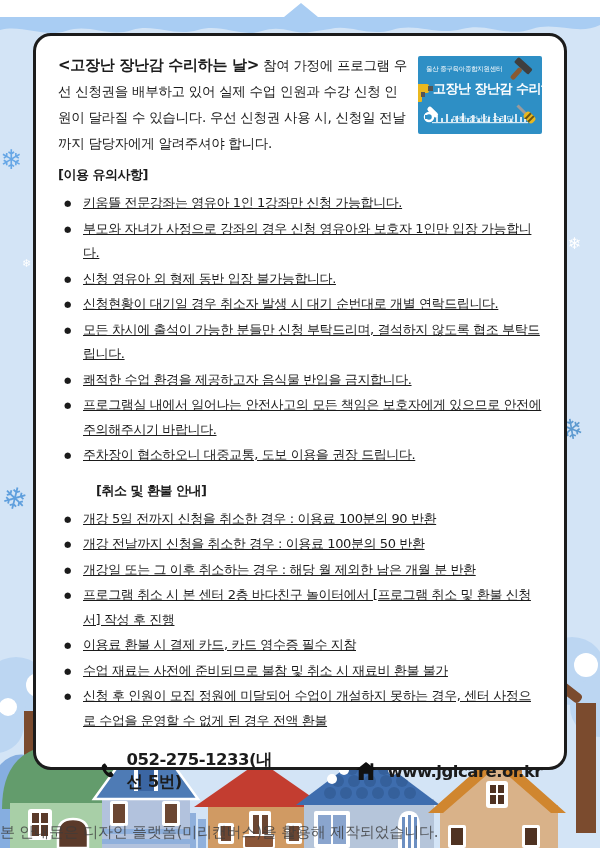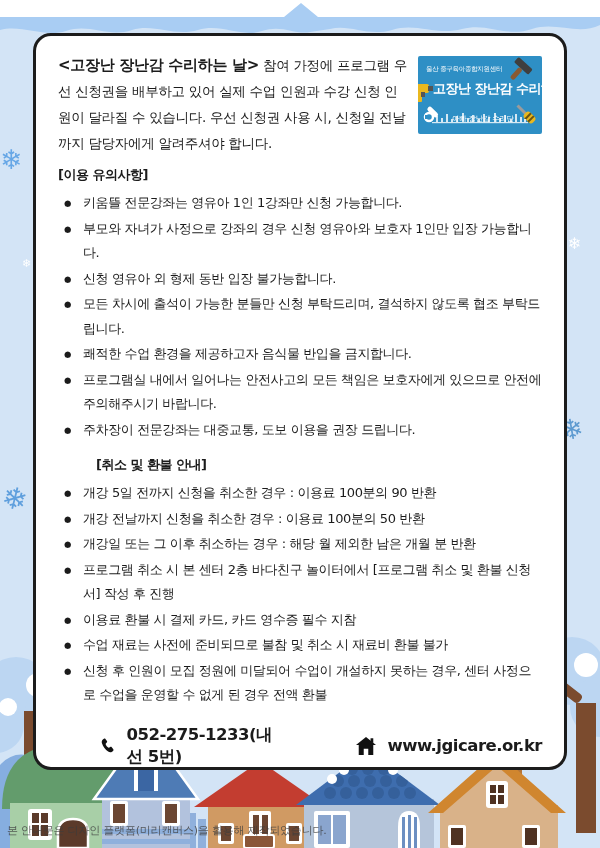--- a/index.html
+++ b/index.html
@@ -15,22 +15,22 @@
   
   .flake { position:absolute; z-index:1; line-height:1; user-select:none; }
   .flake-1 { left:0px;  top:146px; font-size:27px; color:#67a7e6; }
   .flake-2 { left:22px; top:258px; font-size:11px; color:#ffffff; }
   .flake-3 { left:2px;  top:484px; font-size:30px; color:#5f9fdd; transform:rotate(14deg); }
   .flake-4 { left:568px; top:236px; font-size:16px; color:#ffffff; }
   .flake-5 { left:560px; top:416px; font-size:28px; color:#5d9ad0; transform:rotate(-10deg); }
   
   .illustration { position:absolute; left:0; bottom:0; width:600px; height:215px; z-index:1; }
   .footnote {
-    position:absolute; left:7px; top:823px; z-index:2;
-    font-size:11px; color:rgba(60,60,60,.8); letter-spacing:-0.2px;
+    position:absolute; left:0; top:823px; z-index:2;
+    font-size:15px; color:rgba(60,60,60,.8); letter-spacing:-0.2px;
   }
   
   .card {
     position:absolute; left:33px; top:33px; width:534px; height:737px; z-index:3;
     background:#ffffff; border:3px solid #1c1c1c; border-radius:18px;
     padding:16px 22px 0 22px;
   }
   .intro-row { display:flex; align-items:flex-start; }
   .intro-text {
     flex:1; font-size:13.5px; line-height:26px; letter-spacing:-0.3px;
@@ -42,21 +42,21 @@
     position:relative; width:124px; height:78px; flex:0 0 124px;
     border-radius:2px; margin-top:4px; overflow:hidden; color:#fff;
   }
   .badge-org   { position:absolute; left:8px; top:9px;  font-size:6.5px; letter-spacing:-0.3px; }
   .badge-title { position:absolute; left:15px; top:24px; font-size:13px; font-weight:bold; letter-spacing:-0.5px; white-space:nowrap; }
   .badge-sub   { position:absolute; left:34px; top:58px; font-size:7.5px; letter-spacing:-0.3px; }
   .badge svg.badge-art { position:absolute; left:0; top:0; }
   
   .sec-heading { font-size:13px; font-weight:bold; letter-spacing:-0.5px; margin:10px 0 7px 0; }
   .sec-heading.second { margin-top:14px;margin-left:38px; }
-  ul.notice { list-style:none; }
+  ul.notice { list-style:none;text-decoration:underline; }
   ul.notice li {
     position:relative; padding-left:25px; font-size:13px; line-height:24.5px;
     letter-spacing:-0.4px; white-space:pre-line; margin-bottom:1px;
   }
   ul.notice li::before {
     content:"●"; position:absolute; left:6px; top:0; font-size:8.5px; line-height:24.5px;
   }
   
   .contact-row { display:flex; align-items:center; margin-top:16px; padding-left:42px; }
   .contact { display:flex; align-items:center; gap:10px; font-size:16.5px; font-weight:bold; letter-spacing:-0.5px; }
@@ -245,24 +245,25 @@
       <div class="badge-title">고장난 장난감 수리하는 날</div>
       <div class="badge-sub">아빠 장난감 수리단</div>
     </div>
   </div>
 
   <div class="sec-heading">[이용 유의사항]</div>
   <ul class="notice">
     <li>키움뜰 전문강좌는 영유아 1인 1강좌만 신청 가능합니다.</li>
     <li>부모와 자녀가 사정으로 강좌의 경우 신청 영유아와 보호자 1인만 입장 가능합니다.</li>
     <li>신청 영유아 외 형제 동반 입장 불가능합니다.</li>
+    <li>신청현황이 대기일 경우 취소자 발생 시 대기 순번대로 개별 연락드립니다.</li>
     <li>모든 차시에 출석이 가능한 분들만 신청 부탁드리며, 결석하지 않도록 협조 부탁드립니다.</li>
     <li>쾌적한 수업 환경을 제공하고자 음식물 반입을 금지합니다.</li>
     <li>프로그램실 내에서 일어나는 안전사고의 모든 책임은 보호자에게 있으므로 안전에 주의해주시기 바랍니다.</li>
-    <li>주차장이 전문강좌는 대중교통, 도보 이용을 권장 드립니다.</li>
+    <li>주차장이 협소하오니 대중교통, 도보 이용을 권장 드립니다.</li>
   </ul>
 
   <div class="sec-heading second">[취소 및 환불 안내]</div>
   <ul class="notice">
     <li>개강 5일 전까지 신청을 취소한 경우 : 이용료 100분의 90 반환</li>
     <li>개강 전날까지 신청을 취소한 경우 : 이용료 100분의 50 반환</li>
     <li>개강일 또는 그 이후 취소하는 경우 : 해당 월 제외한 남은 개월 분 반환</li>
     <li>프로그램 취소 시 본 센터 2층 바다친구 놀이터에서 [프로그램 취소 및 환불 신청서] 작성 후 진행</li>
     <li>이용료 환불 시 결제 카드, 카드 영수증 필수 지참</li>
     <li>수업 재료는 사전에 준비되므로 불참 및 취소 시 재료비 환불 불가</li>

